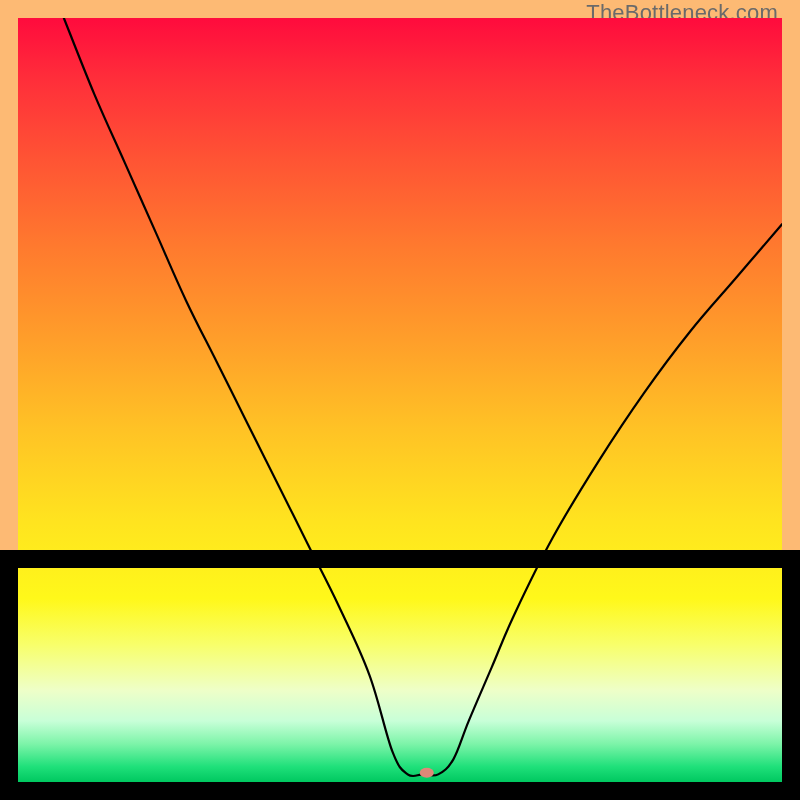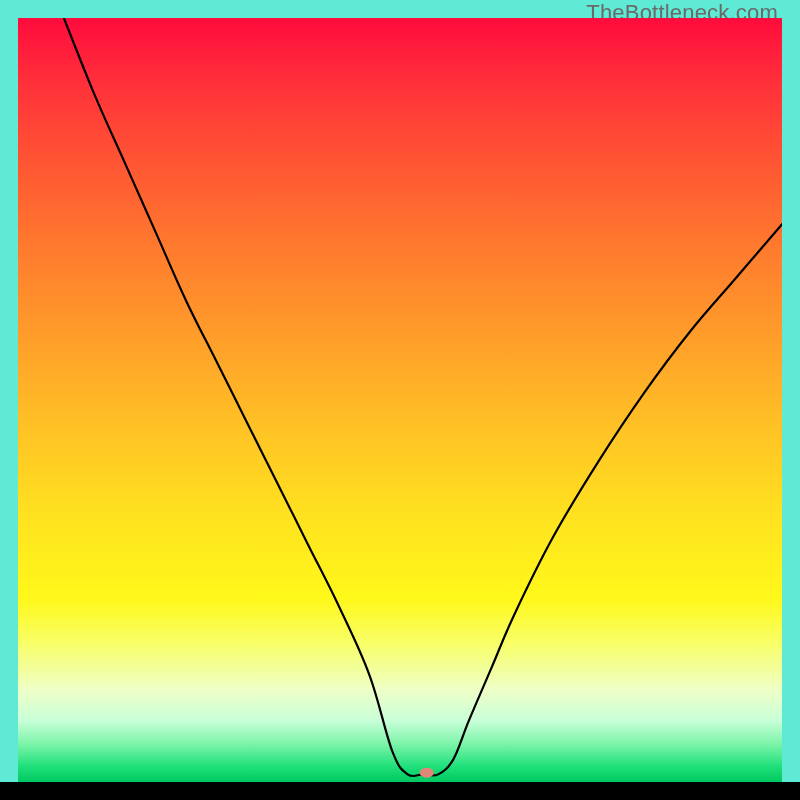--- a/index.html
+++ b/index.html
@@ -7,22 +7,22 @@
     padding: 0;
     width: 800px;
     height: 800px;
     background: #000;
     overflow: hidden;
     font-family: Arial, Helvetica, sans-serif;
   }
   .frame {
     position: relative;
     width: 800px;
-    height: 800px;
-    background: #5eead4;
+    height: 568px;
+    background: #fdba74;
   }
   .plot-area {
     position: absolute;
     left: 18px;
     top: 18px;
     width: 764px;
     height: 764px;
     
     background: linear-gradient(to bottom,
       #ff0b3d 0%,

